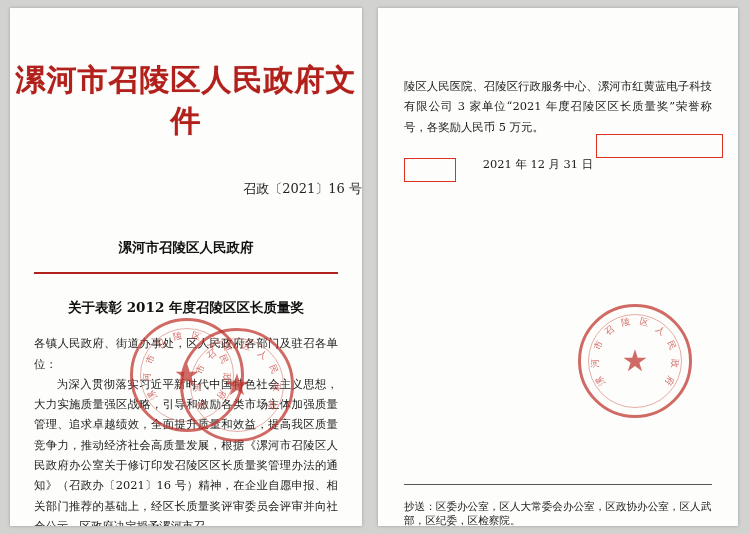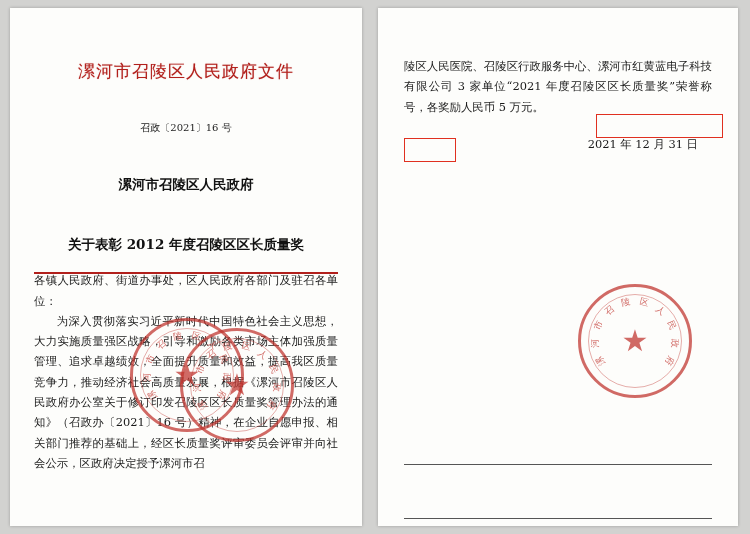--- a/index.html
+++ b/index.html
@@ -39,30 +39,30 @@
     position: relative;
     width: 100%;
     height: 100%;
   }
 
   
   .doc-head {
     text-align: center;
     color: #b2201c;
     font-family: "DejaVu Serif", "Liberation Serif", serif;
-    font-weight: normal;
-    font-size: 17px;
+    font-weight: bold;
+    font-size: 30px;
     letter-spacing: 1px;
     margin-top: 52px;
     text-shadow: 0 0 1px rgba(178,32,28,0.4);
   }
   .doc-number {
-    text-align: center;
-    font-family: "DejaVu Serif", "Liberation Serif", serif;
-    font-size: 10px;
+    text-align: right;
+    font-family: "DejaVu Serif", "Liberation Serif", serif;
+    font-size: 13px;
     color: #232323;
     margin-top: 38px;
   }
   .red-rule {
     position: absolute;
     left: 24px;
     right: 24px;
     top: 212px;
     height: 2px;
     background: #b2201c;
@@ -128,39 +128,39 @@
   .stamp-chars span {
     position: absolute;
     left: 50%;
     top: 50%;
     transform-origin: 0 0;
     white-space: nowrap;
   }
 
   
   .r-body {
-    margin: 48px 26px 0 26px;
+    margin: 68px 26px 0 26px;
     font-family: "DejaVu Serif", "Liberation Serif", serif;
     font-size: 11.4px;
     color: #1a1a1a;
     line-height: 1.78;
     text-align: justify;
     text-justify: inter-character;
   }
   .r-body p { margin: 0; }
   .highlight-box {
     position: absolute;
     border: 1.6px solid #e03020;
     pointer-events: none;
   }
   .hl-1 { left: 218px; top: 58px;  width: 125px; height: 22px; }
   .hl-2 { left: 26px;  top: 82px;  width: 50px;  height: 22px; }
   .date-right {
     margin: 20px 40px 0 0;
-    text-align: right;
+    text-align: center;
     font-family: "DejaVu Serif", "Liberation Serif", serif;
     font-size: 11.4px;
     color: #1a1a1a;
   }
   .hr-thin {
     position: absolute;
     left: 26px; right: 26px;
     height: 1px;
     background: #555;
   }
@@ -260,19 +260,20 @@
             <span style="transform: rotate(66.6667deg) translate(-50%, -46px);">民</span>
             <span style="transform: rotate(93.3333deg) translate(-50%, -46px);">政</span>
             <span style="transform: rotate(120deg) translate(-50%, -46px);">府</span>
           </div>
         </div>
 
       <div class="date-right">2021 年 12 月 31 日</div>
 
       <div class="hr-thin hr-a"></div>
 
+      <div class="cc-line">抄送：区委办公室，区人大常委会办公室，区政协办公室，区人武部，区纪委，区检察院。</div>
 
       <div class="hr-thin hr-b"></div>
 
     </div>
   </div>
 
 </div>
 
 </body></html>

